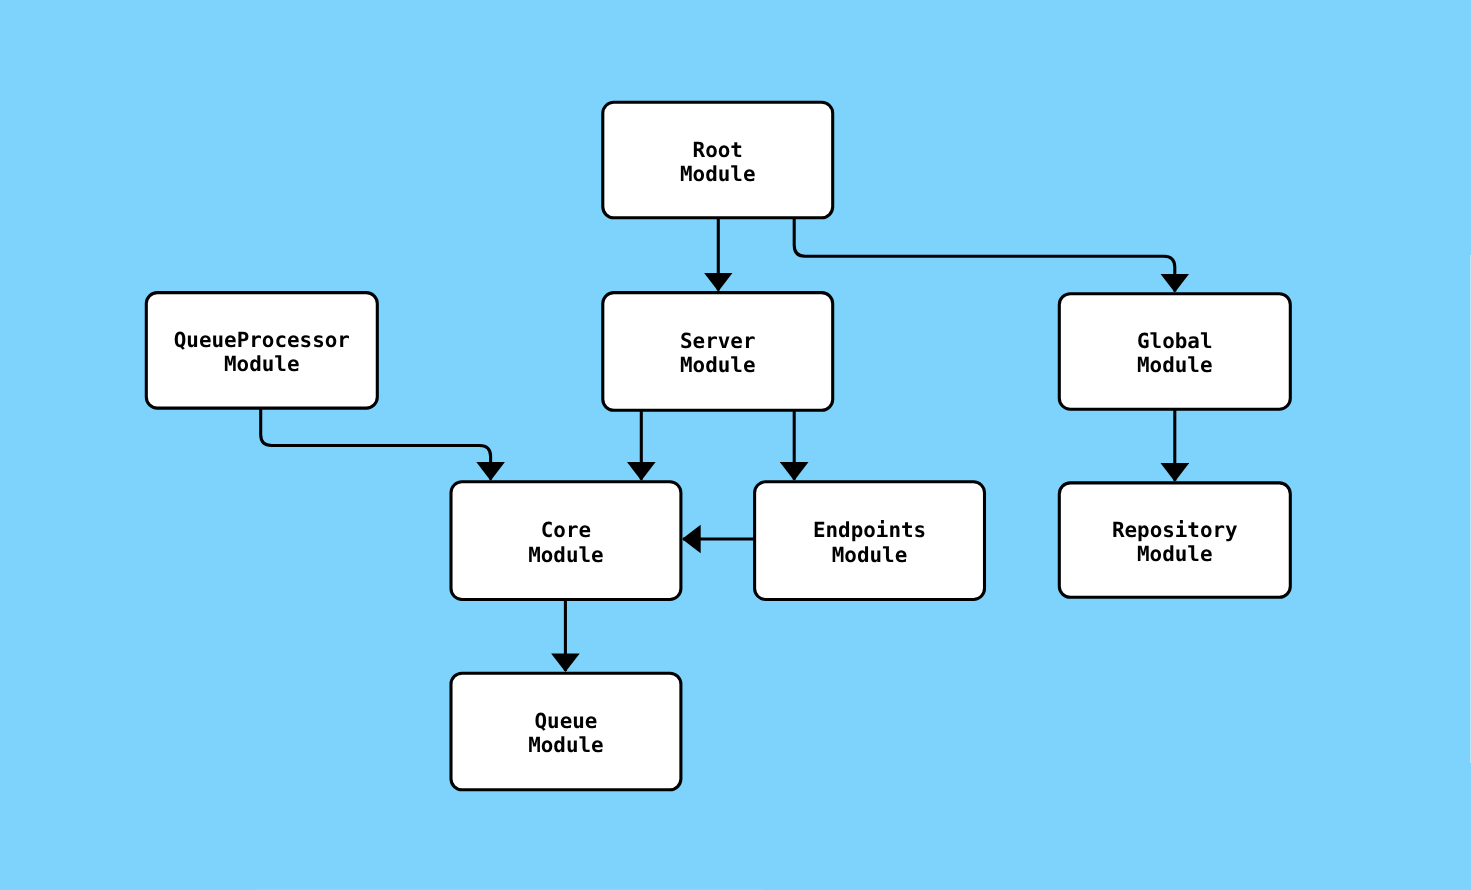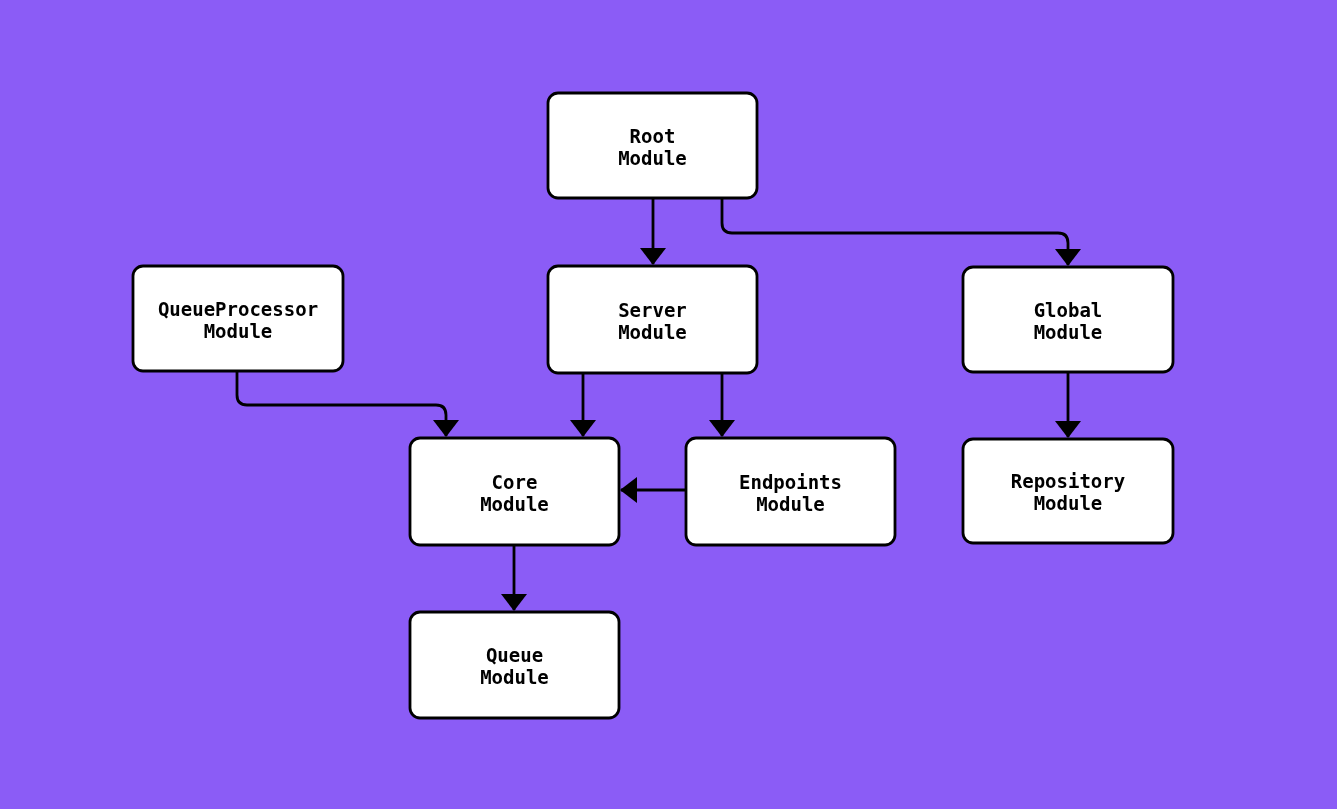--- a/index.html
+++ b/index.html
@@ -4,21 +4,21 @@
 <style>
   html, body {
     margin: 0;
     padding: 0;
     background: #ffffff;
   }
   .canvas {
     position: relative;
     width: 1337px;
     height: 809px;
-    background: #8b5cf6;
+    background: #7dd3fc;
     overflow: hidden;
     font-family: "DejaVu Sans Mono", monospace;
   }
   .canvas svg {
     display: block;
     width: 1337px;
     height: 809px;
   }
 </style>
 </head>

